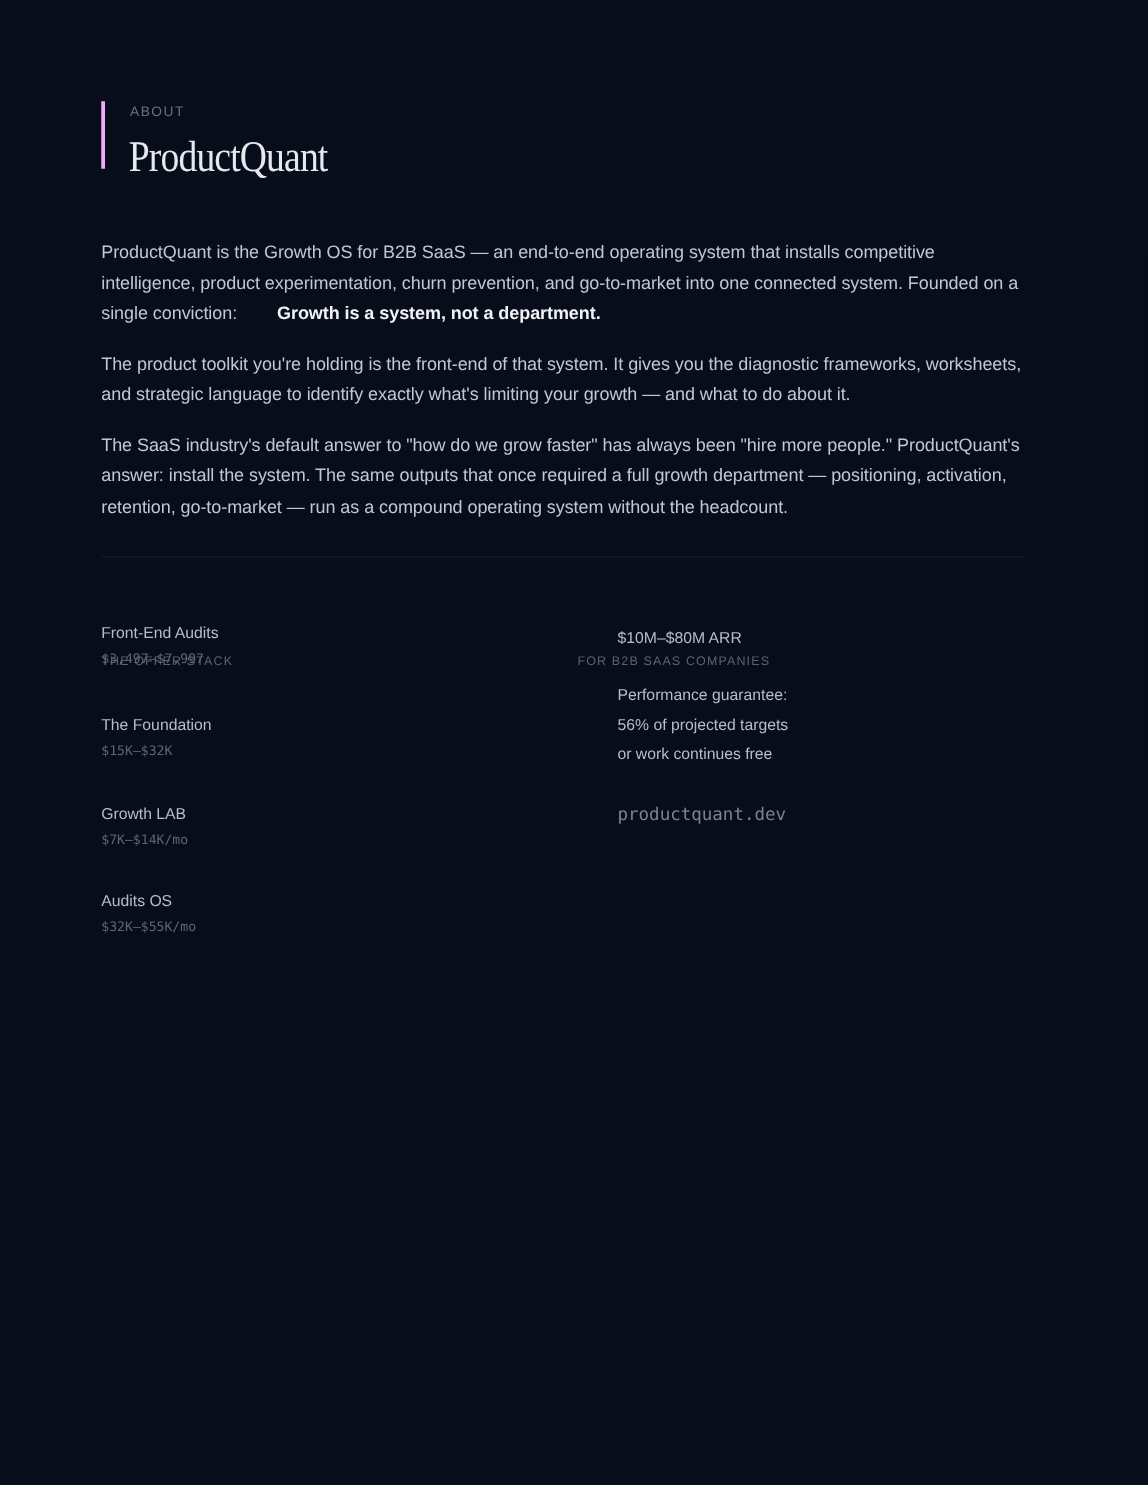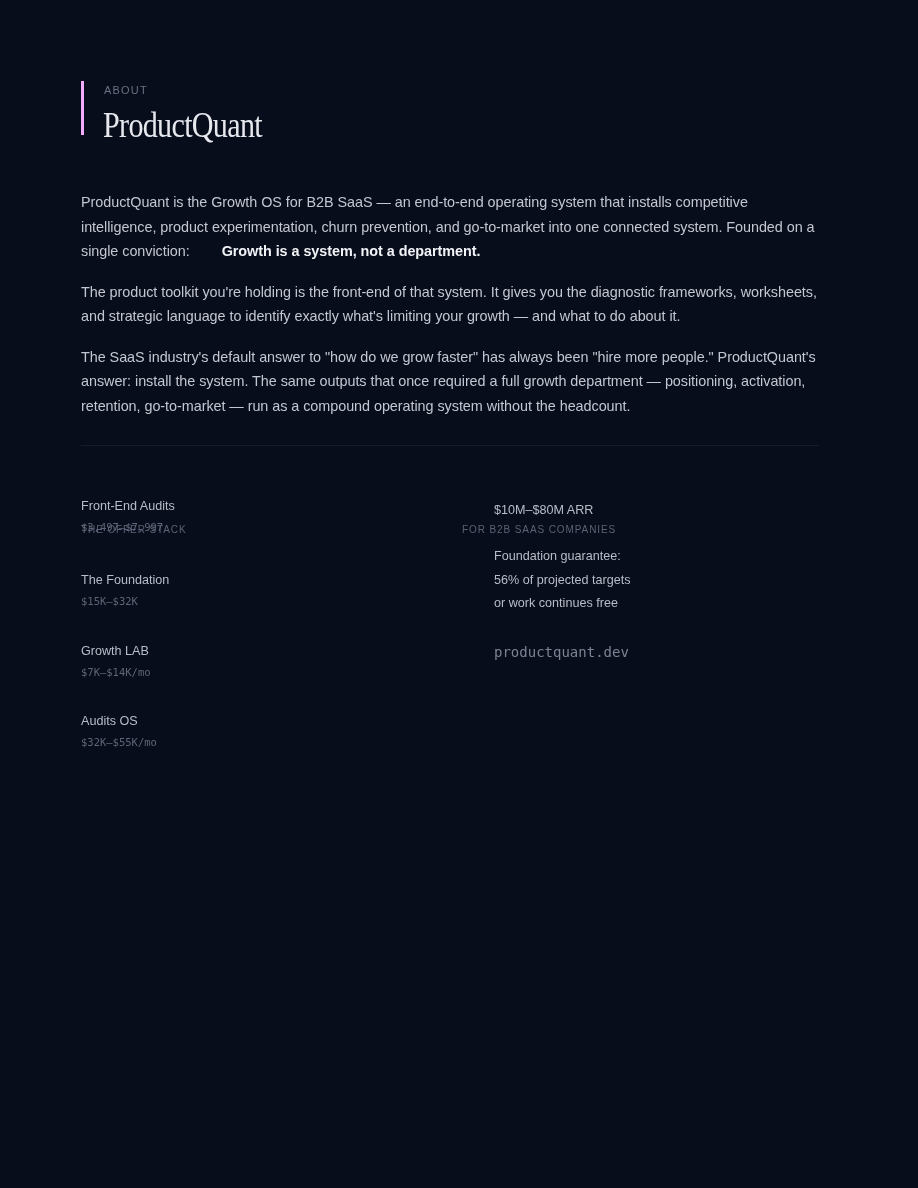--- a/index.html
+++ b/index.html
@@ -80,19 +80,19 @@
     <div class="offer" style="top:238px">
       <div class="offer-name">Audits OS</div>
       <div class="offer-price">$32K–$55K/mo</div>
     </div>
   </div>
 
   <div class="col right">
     <div class="col-label">FOR B2B SAAS COMPANIES</div>
     <div class="r-item" style="top:27px">$10M–$80M ARR</div>
     <div class="r-item r-lines" style="top:69px">
-      <div>Foundation guarantee:</div>
+      <div>Performance guarantee:</div>
       <div>56% of projected targets</div>
       <div>or work continues free</div>
     </div>
     <div class="r-item site" style="top:168px">productquant.dev</div>
   </div>
 </div>
 
 </body></html>

